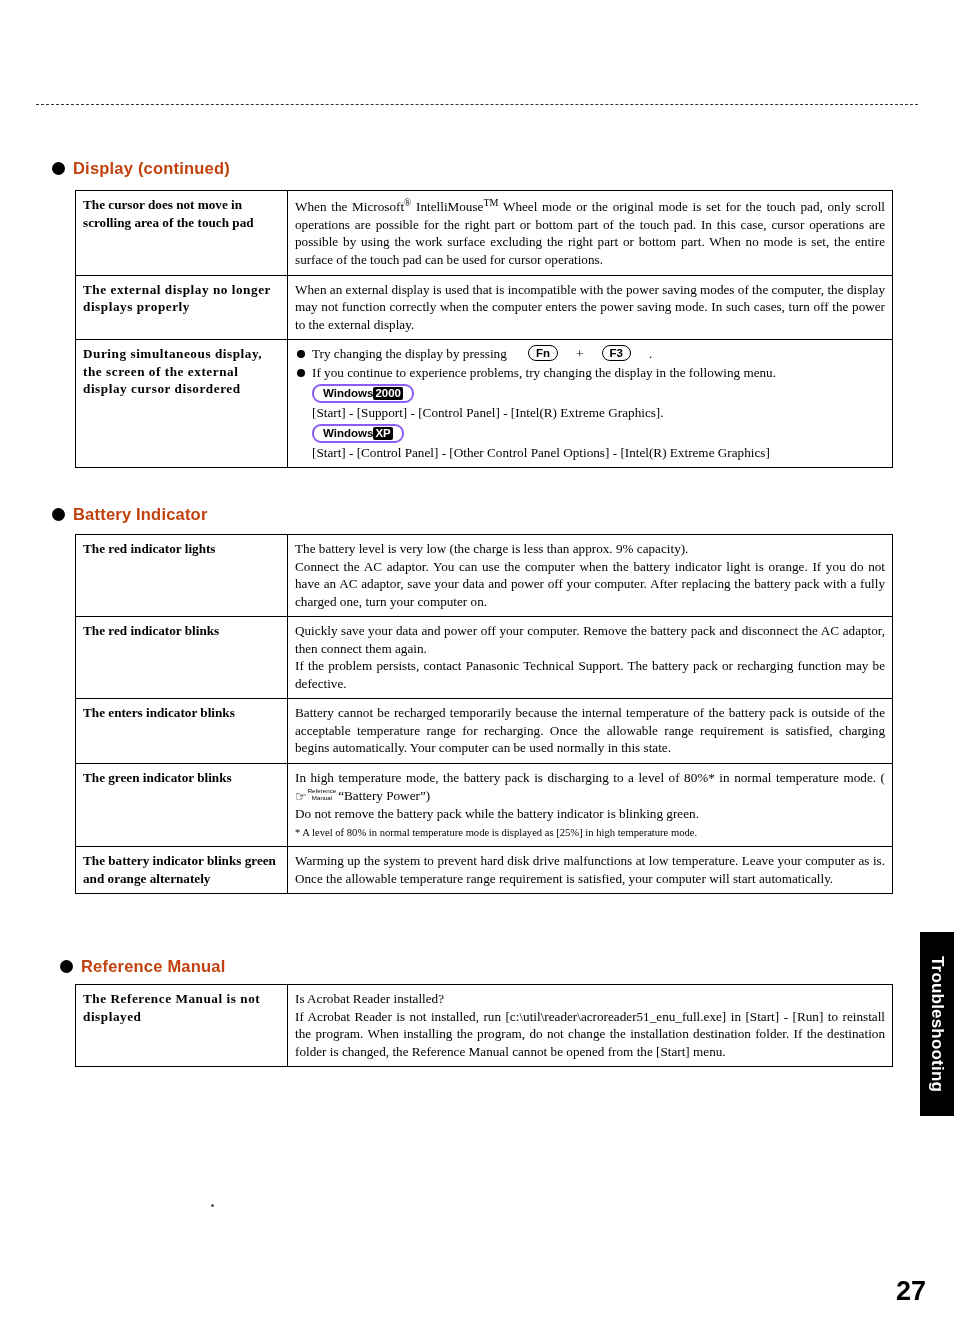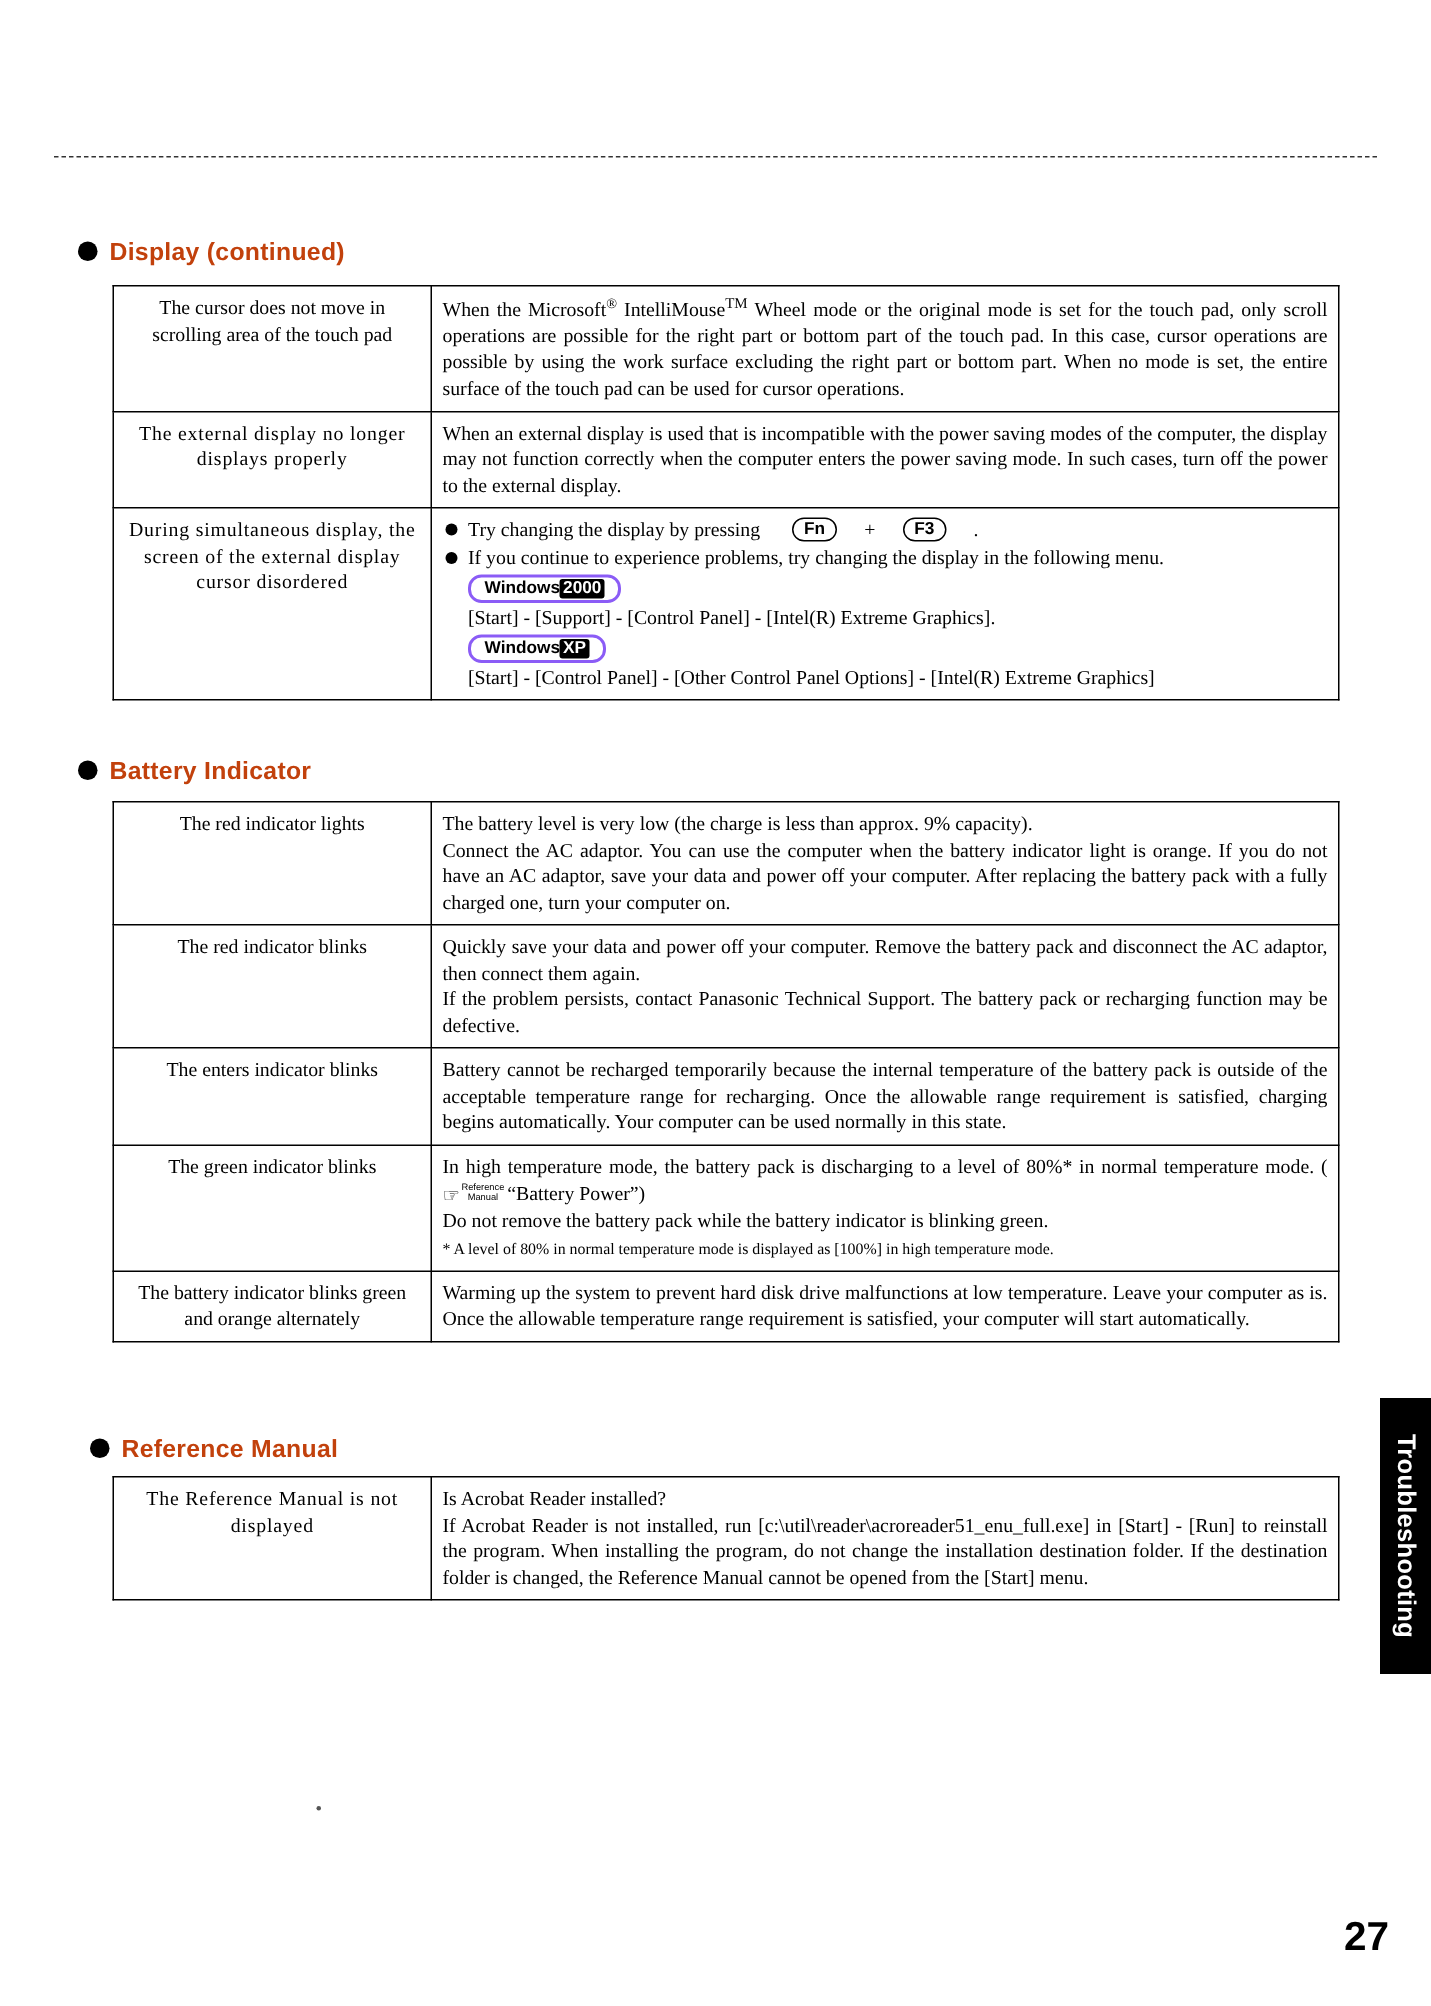--- a/index.html
+++ b/index.html
@@ -55,24 +55,23 @@
   }
   table.tbl td {
     border: 1px solid #000;
     vertical-align: top;
     padding: 5px 7px 6px 7px;
     font-family: "Liberation Serif", serif;
     font-size: 13.2px;
     line-height: 1.33;
   }
   td.label {
-    font-weight: normal;
+    font-weight: bold;
     font-size: 12.6px;
     line-height: 1.36;
-    text-align: center;
   }
   td.label.spaced {
     letter-spacing: 0.55px;
     margin-top: 10px;
   }
   td.body {
     font-size: 13.3px;
     line-height: 1.34;
     text-align: justify;
   }
@@ -260,21 +259,21 @@
       </tr>
       <tr>
         <td class="label">The enters indicator blinks</td>
         <td class="body">Battery cannot be recharged temporarily because the internal temperature of the battery pack is outside of the acceptable temperature range for recharging. Once the allowable range requirement is satisfied, charging begins automatically. Your computer can be used normally in this state.</td>
       </tr>
       <tr>
         <td class="label">The green indicator blinks</td>
         <td class="body">
           <span>In high temperature mode, the battery pack is discharging to a level of 80%* in normal temperature mode. (</span><span class="refman"><span class="hand">☞</span><span class="two"><span>Reference</span><br><span>Manual</span></span></span><span>“Battery Power”)</span><br>
           <span>Do not remove the battery pack while the battery indicator is blinking green.</span><br>
-          <span class="footnote">* A level of 80% in normal temperature mode is displayed as [100%] in high temperature mode.</span>
+          <span class="footnote">* A level of 80% in normal temperature mode is displayed as [25%] in high temperature mode.</span>
         </td>
       </tr>
       <tr>
         <td class="label">The battery indicator blinks green and orange alternately</td>
         <td class="body">Warming up the system to prevent hard disk drive malfunctions at low temperature.  Leave your computer as is. Once the allowable temperature range requirement is satisfied, your computer will start automatically.</td>
       </tr>
     </tbody>
   </table>
 
   <div class="section-head" style="left:60px; top:957px;">

